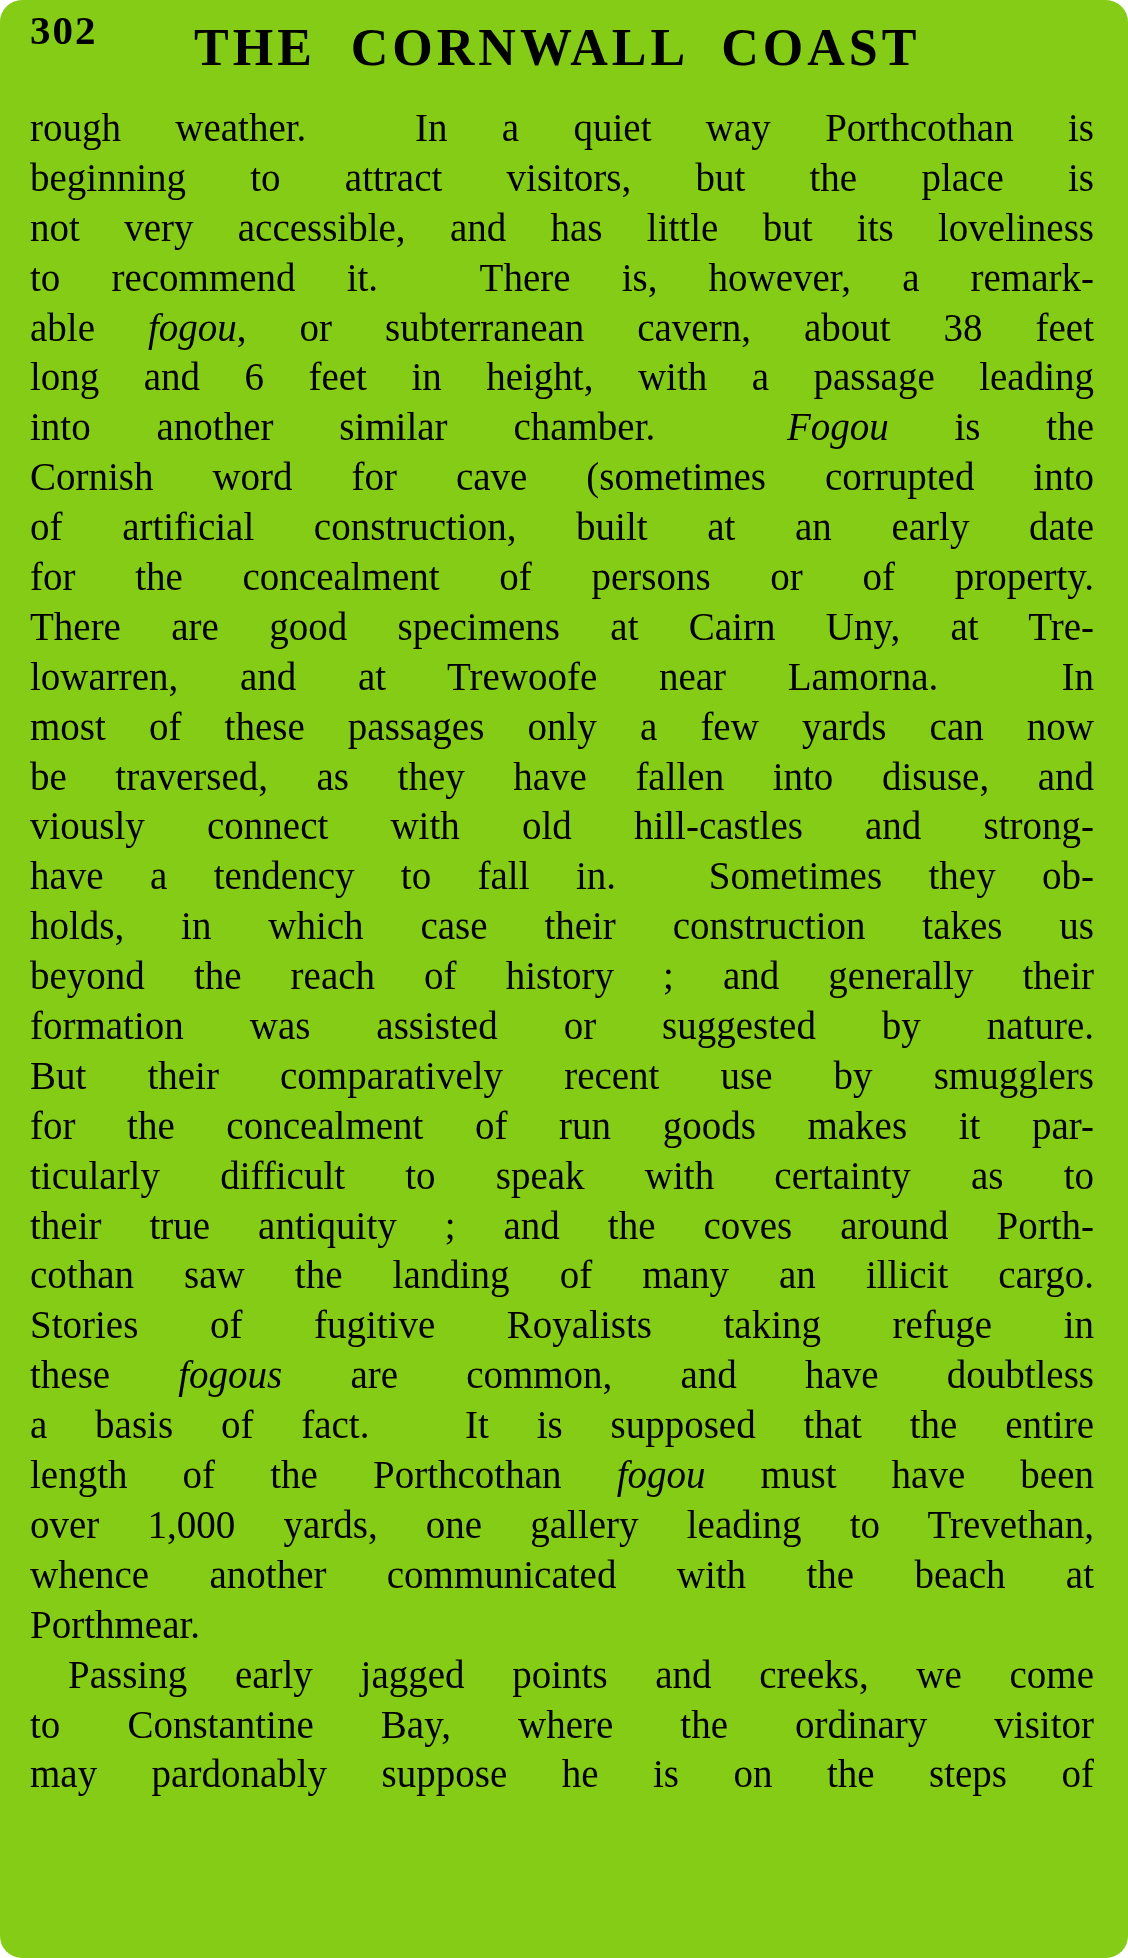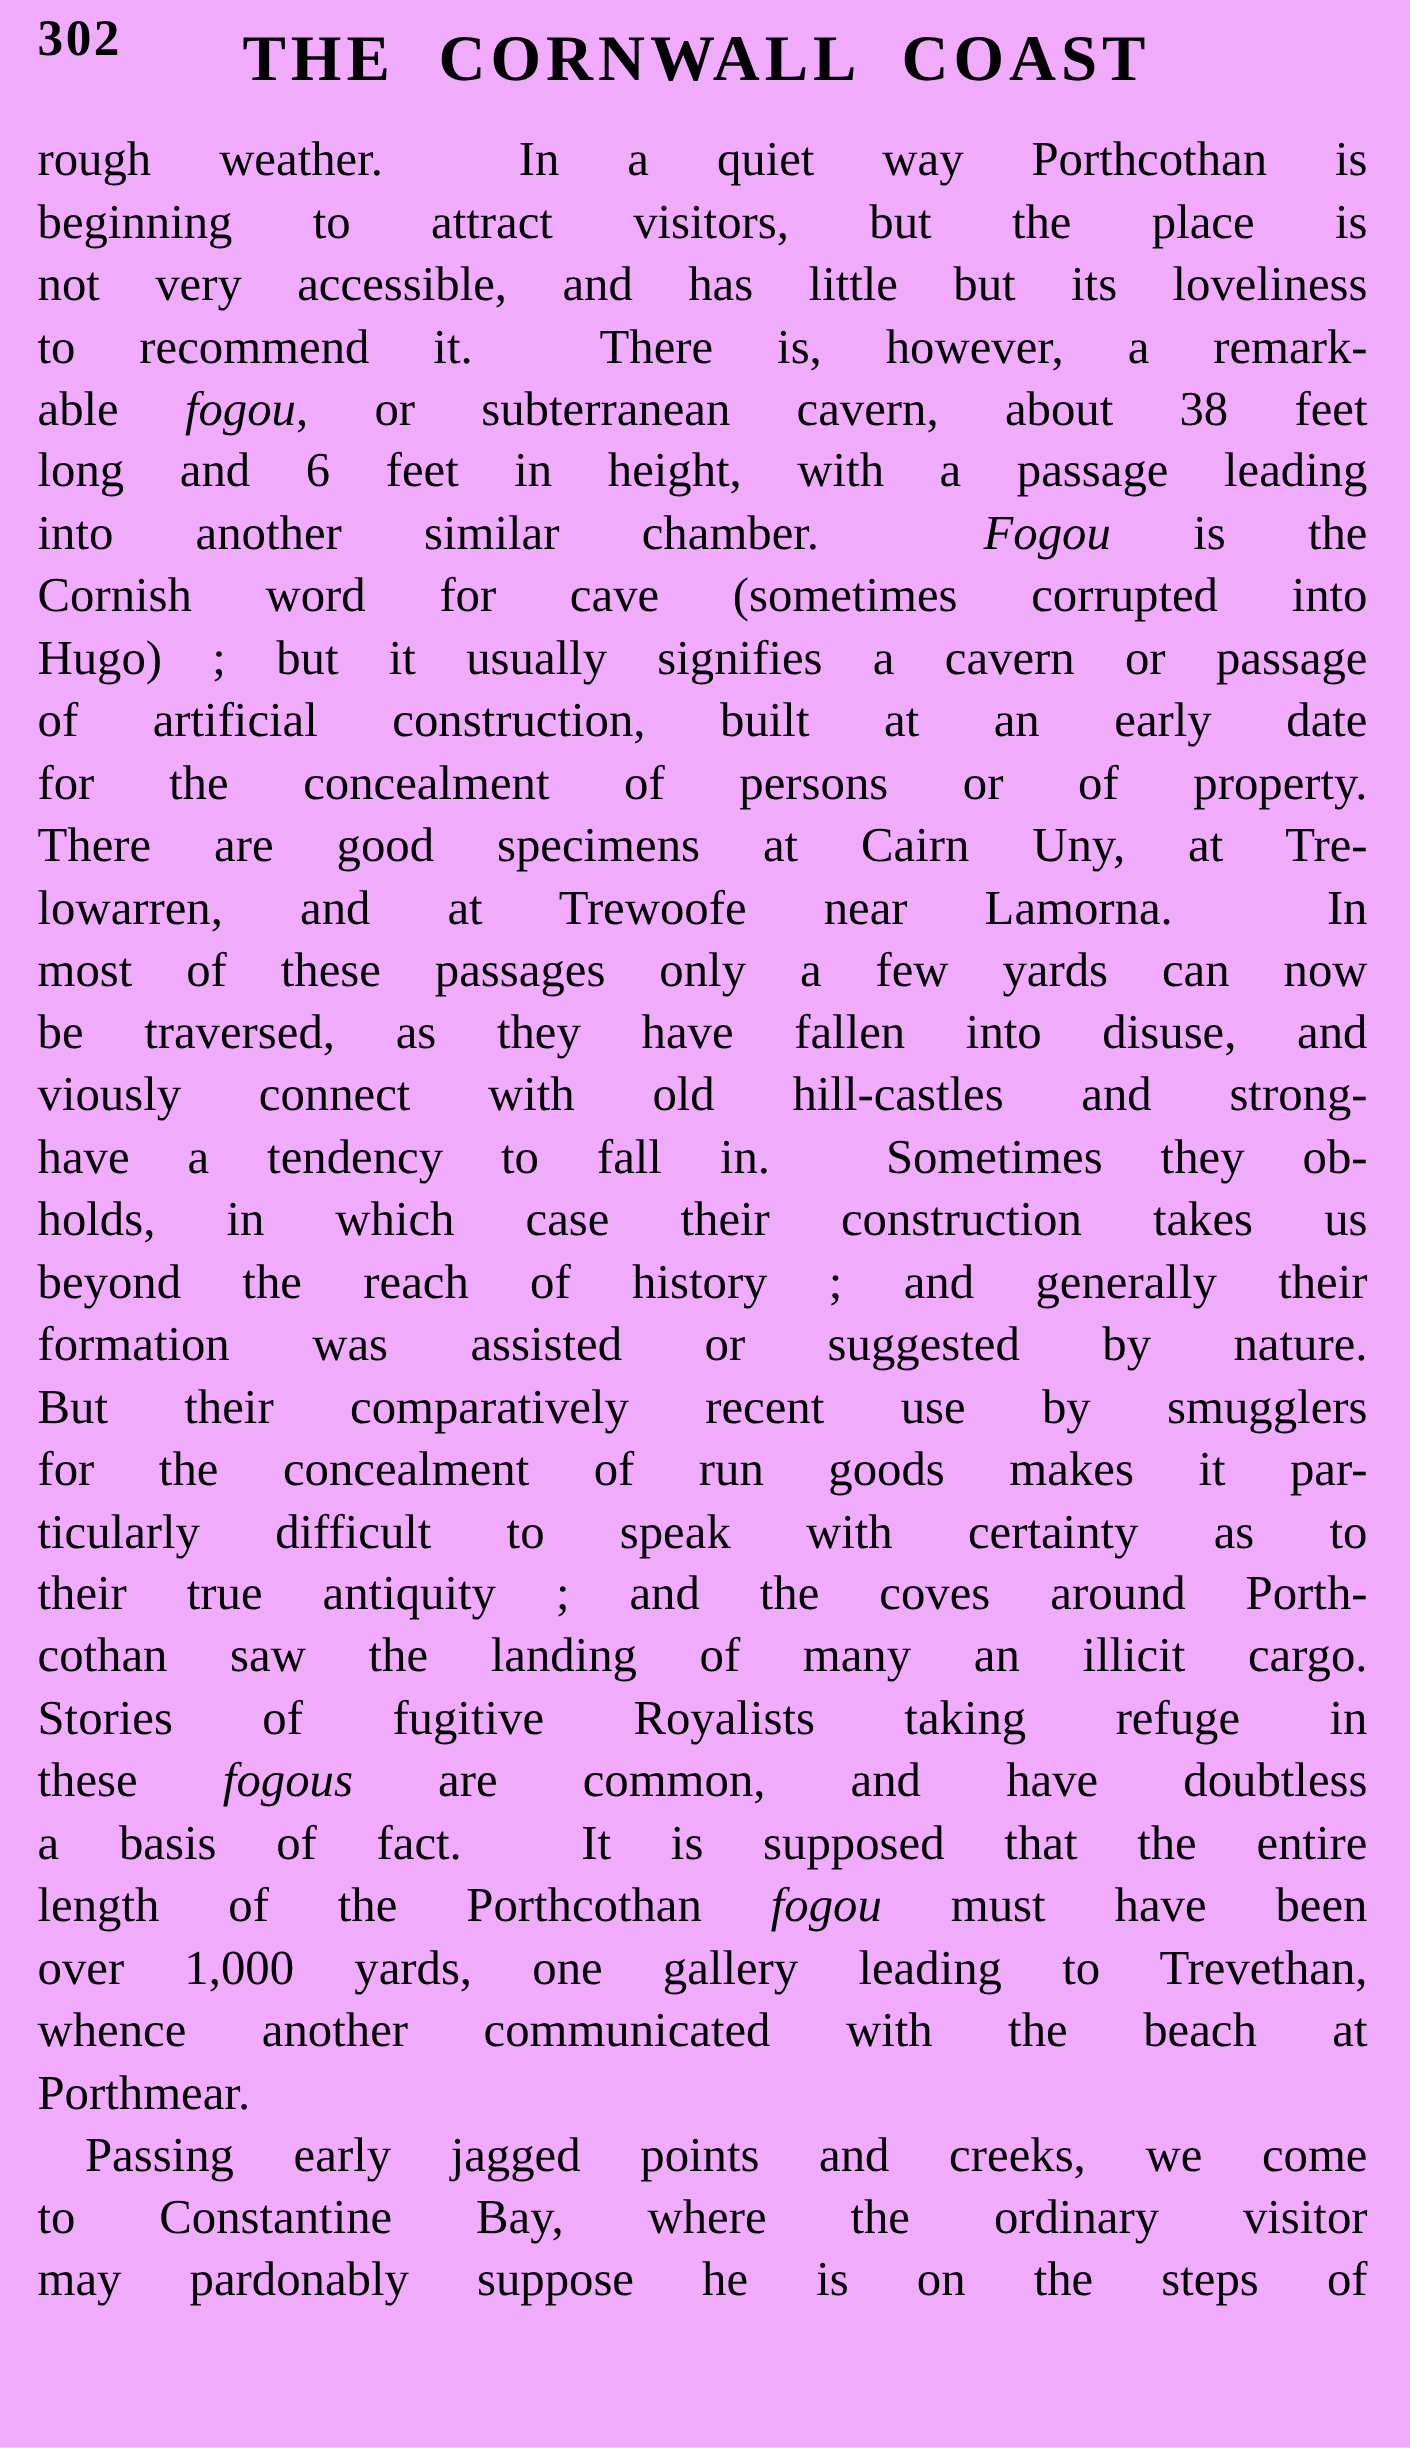--- a/index.html
+++ b/index.html
@@ -4,24 +4,25 @@
 <style>
   html, body {
     margin: 0;
     padding: 0;
     background: #ffffff;
   }
   .page {
     position: relative;
     width: 1128px;
     height: 1958px;
-    background: #f0abfc;
+    background: #84cc16;
     color: #000000;
     font-family: "Liberation Serif", "DejaVu Serif", serif;
     overflow: hidden;
+    border-radius: 22px;
   }
   .header {
     position: absolute;
     top: 4px;
     left: 0;
     width: 1128px;
     height: 48px;
   }
   .page-number {
     position: absolute;
@@ -77,21 +78,20 @@
   </div>
   <div class="body-text">
       <div class="line"><span>rough weather.  In a quiet way Porthcothan is</span></div>
       <div class="line"><span>beginning to attract visitors, but the place is</span></div>
       <div class="line"><span>not very accessible, and has little but its loveliness</span></div>
       <div class="line"><span>to recommend it.  There is, however, a remark-</span></div>
       <div class="line"><span>able </span><em>fogou</em><span>, or subterranean cavern, about 38 feet</span></div>
       <div class="line"><span>long and 6 feet in height, with a passage leading</span></div>
       <div class="line"><span>into another similar chamber.  </span><em>Fogou</em><span> is the</span></div>
       <div class="line"><span>Cornish word for cave (sometimes corrupted into</span></div>
-      <div class="line"><span>Hugo) ; but it usually signifies a cavern or passage</span></div>
       <div class="line"><span>of artificial construction, built at an early date</span></div>
       <div class="line"><span>for the concealment of persons or of property.</span></div>
       <div class="line"><span>There are good specimens at Cairn Uny, at Tre-</span></div>
       <div class="line"><span>lowarren, and at Trewoofe near Lamorna.  In</span></div>
       <div class="line"><span>most of these passages only a few yards can now</span></div>
       <div class="line"><span>be traversed, as they have fallen into disuse, and</span></div>
       <div class="line"><span>viously connect with old hill-castles and strong-</span></div>
       <div class="line"><span>have a tendency to fall in.  Sometimes they ob-</span></div>
       <div class="line"><span>holds, in which case their construction takes us</span></div>
       <div class="line"><span>beyond the reach of history ; and generally their</span></div>

